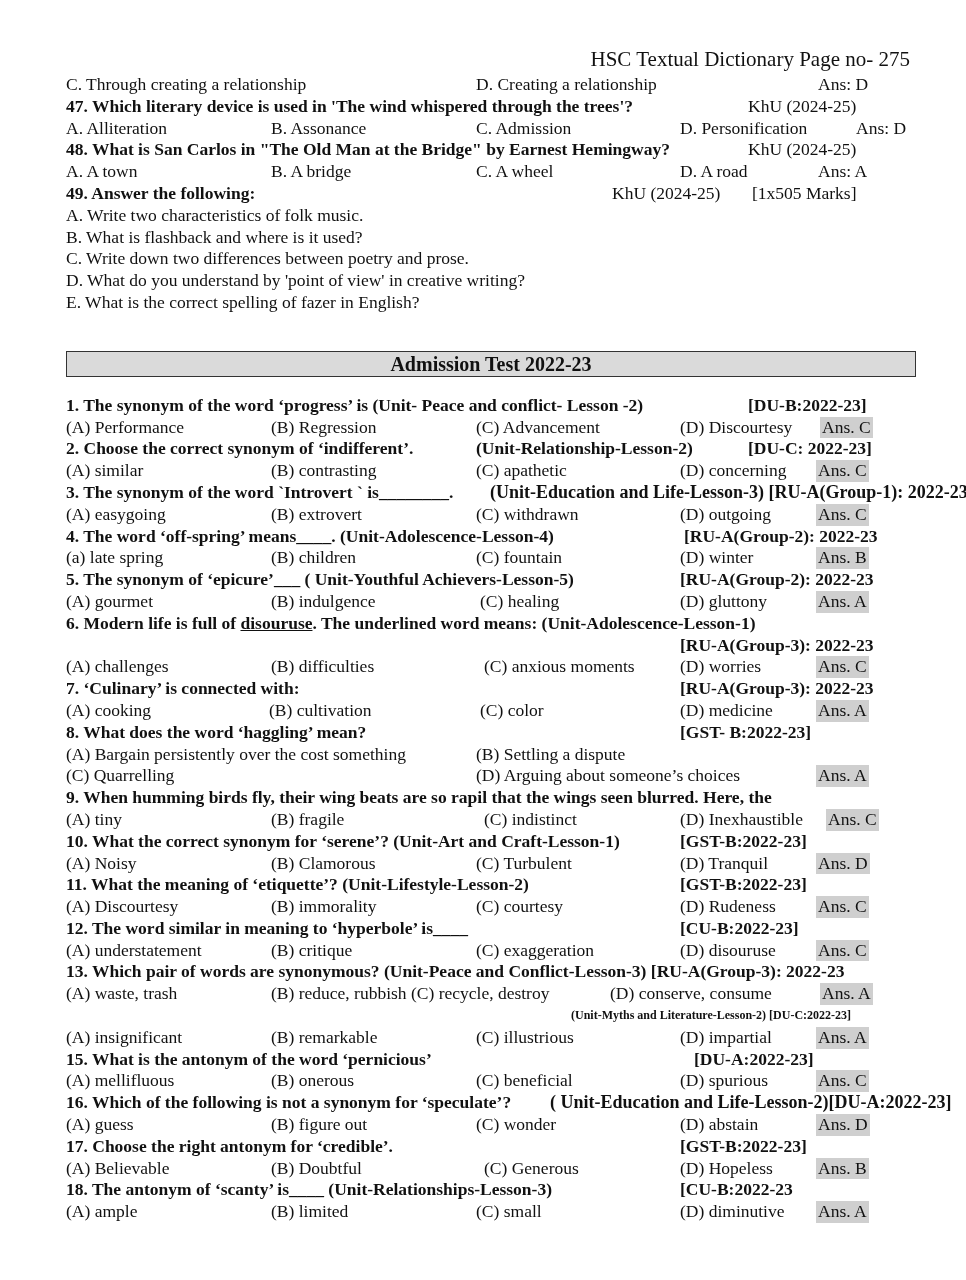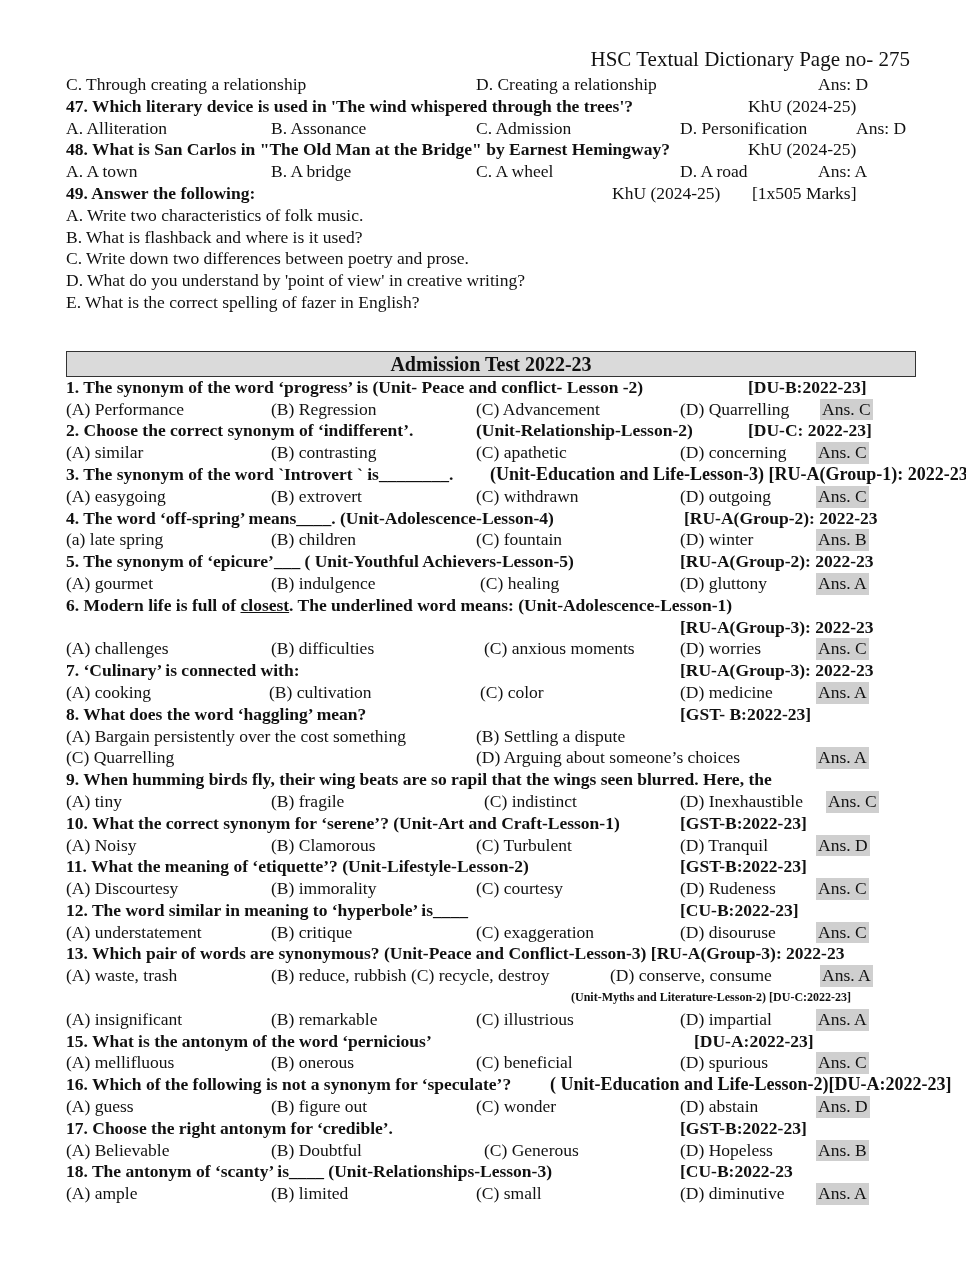--- a/index.html
+++ b/index.html
@@ -16,21 +16,21 @@
   }
   .row { position: relative; height: 21.8px; line-height: 21.8px; white-space: nowrap; }
   .row > span { position: absolute; top: 0; }
   .q { font-weight: bold; }
   .small { font-size: 18px; font-weight: bold; }
   .ans-hl { background: #cfcfcf; padding: 0 2px; }
   .plain-line { height: 21.8px; line-height: 21.8px; white-space: nowrap; }
   .gap { height: 37px; }
   .section-box {
     border: 1.5px solid #333; background: #dadada; height: 24px; line-height: 24px;
-    text-align: center; font-weight: bold; font-size: 20px; margin-bottom: 0;
+    text-align: center; font-weight: bold; font-size: 20px; margin-bottom: 18px;
   }
   u { text-decoration: underline; }
 </style>
 </head>
 <body>
 
 <div class="page">
 
   <div class="hdr">HSC Textual Dictionary Page no- 275</div>
 
@@ -80,21 +80,21 @@
   <div class="section-box">Admission Test 2022-23</div>
 
   <div class="row">
     <span class="q" style="left:0">1. The synonym of the word ‘progress’ is  (Unit-  Peace and conflict- Lesson -2)</span>
     <span class="q" style="left:682px">[DU-B:2022-23]</span>
   </div>
   <div class="row">
     <span style="left:0">(A) Performance</span>
     <span style="left:205px">(B) Regression</span>
     <span style="left:410px">(C) Advancement</span>
-    <span style="left:614px">(D) Quarrelling</span>
+    <span style="left:614px">(D) Discourtesy</span>
     <span class="ans-hl" style="left:754px">Ans. C</span>
   </div>
 
   <div class="row">
     <span class="q" style="left:0">2.  Choose the correct synonym of ‘indifferent’.</span>
     <span class="q" style="left:410px">(Unit-Relationship-Lesson-2)</span>
     <span class="q" style="left:682px">[DU-C: 2022-23]</span>
   </div>
   <div class="row">
     <span style="left:0">(A) similar</span>
@@ -134,21 +134,21 @@
   </div>
   <div class="row">
     <span style="left:0">(A) gourmet</span>
     <span style="left:205px">(B) indulgence</span>
     <span style="left:414px">(C) healing</span>
     <span style="left:614px">(D) gluttony</span>
     <span class="ans-hl" style="left:750px">Ans. A</span>
   </div>
 
   <div class="row">
-    <span class="q" style="left:0"><span>6.  Modern life is full of </span><u>closest</u><span>. The underlined word means: (Unit-Adolescence-Lesson-1)</span></span>
+    <span class="q" style="left:0"><span>6.  Modern life is full of </span><u>disouruse</u><span>. The underlined word means: (Unit-Adolescence-Lesson-1)</span></span>
   </div>
   <div class="row">
     <span class="q" style="left:614px">[RU-A(Group-3): 2022-23</span>
   </div>
   <div class="row">
     <span style="left:0">(A) challenges</span>
     <span style="left:205px">(B) difficulties</span>
     <span style="left:418px">(C) anxious moments</span>
     <span style="left:614px">(D) worries</span>
     <span class="ans-hl" style="left:750px">Ans. C</span>

